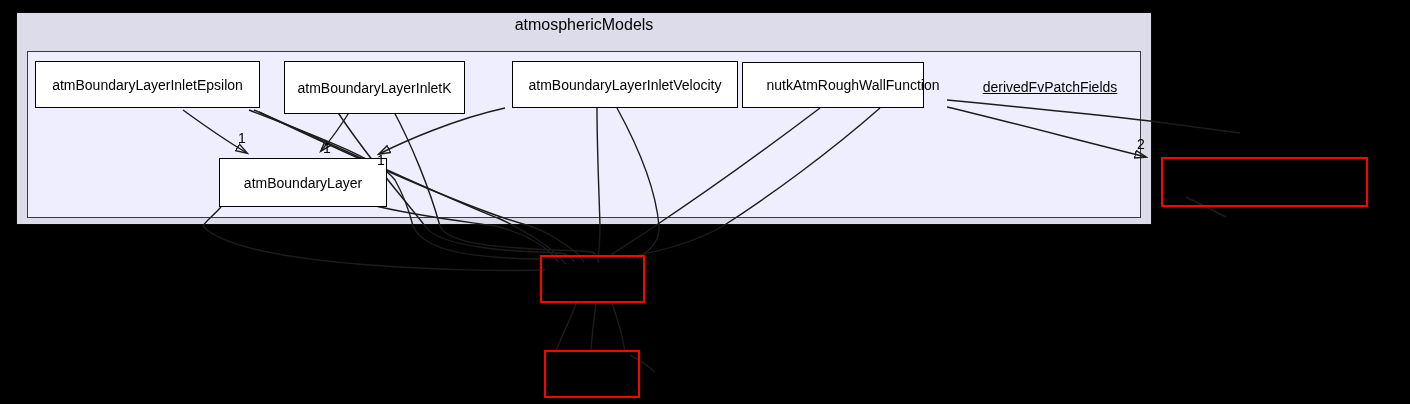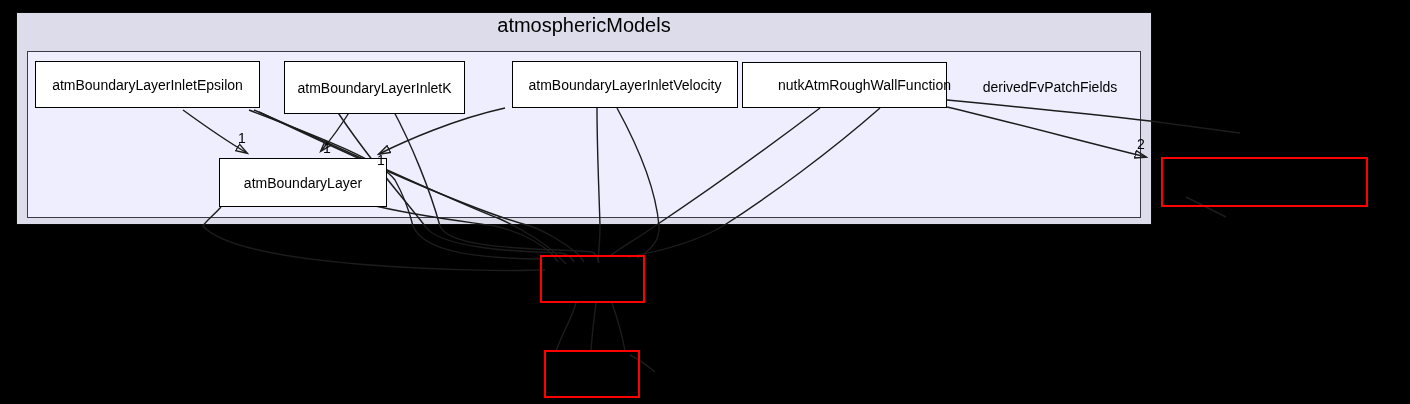--- a/index.html
+++ b/index.html
@@ -10,25 +10,25 @@
   .cluster-outer{
     position:absolute;left:16px;top:12px;width:1136px;height:213px;
     background:#dcdcea;border:1.5px solid #0a0a0a;box-sizing:border-box;
   }
   .cluster-inner{
     position:absolute;left:27px;top:51px;width:1114px;height:167px;
     background:#eeeeff;border:1.6px solid #3a3a46;box-sizing:border-box;
   }
   .cluster-title{
     position:absolute;left:16px;top:17px;width:1136px;text-align:center;
-    font-size:20px;line-height:16px;color:#000;
+    font-size:16px;line-height:16px;color:#000;
   }
   .inner-title{
     position:absolute;left:980px;top:79px;width:140px;text-align:center;
-    font-size:14px;line-height:16px;color:#000;
+    font-size:14px;line-height:16px;color:#000;text-decoration:underline;
   }
   .node{
     position:absolute;background:#fff;border:1.2px solid #000;box-sizing:border-box;
     display:flex;align-items:center;justify-content:center;
     font-size:14px;white-space:nowrap;cursor:pointer;
   }
   .rednode{
     position:absolute;background:transparent;border:2px solid #fe0000;
     box-sizing:border-box;cursor:pointer;
   }
@@ -82,21 +82,21 @@
     <path d="M612,303 C618,320 622,334 625,351"></path>
     <path d="M630,355 C640,360 648,366 655,372"></path>
   </svg>
 
   <div class="cluster-title">atmosphericModels</div>
   <div class="inner-title">derivedFvPatchFields</div>
 
   <div class="node" style="left:35px;top:61px;width:225px;height:47px;text-align:right;">atmBoundaryLayerInletEpsilon</div>
   <div class="node" style="left:284px;top:61px;width:181px;height:53px;">atmBoundaryLayerInletK</div>
   <div class="node" style="left:492px;top:61px;width:226px;height:47px;margin-left:20px;">atmBoundaryLayerInletVelocity</div>
-  <div class="node" style="left:742px;top:62px;width:205px;height:46px;padding-left:40px;">nutkAtmRoughWallFunction</div>
+  <div class="node" style="left:742px;top:62px;width:182px;height:46px;padding-left:40px;">nutkAtmRoughWallFunction</div>
   <div class="node" style="left:219px;top:158px;width:168px;height:49px;">atmBoundaryLayer</div>
 
   <div class="rednode" style="left:1161px;top:157px;width:207px;height:50px;"></div>
   <div class="rednode" style="left:540px;top:255px;width:105px;height:48px;"></div>
   <div class="rednode" style="left:544px;top:350px;width:96px;height:48px;"></div>
 
   <div class="edgelabel" style="left:238px;top:131px;">1</div>
   <div class="edgelabel" style="left:323px;top:141px;">1</div>
   <div class="edgelabel" style="left:377px;top:153px;">1</div>
   <div class="edgelabel" style="left:1137px;top:137px;">2</div>

